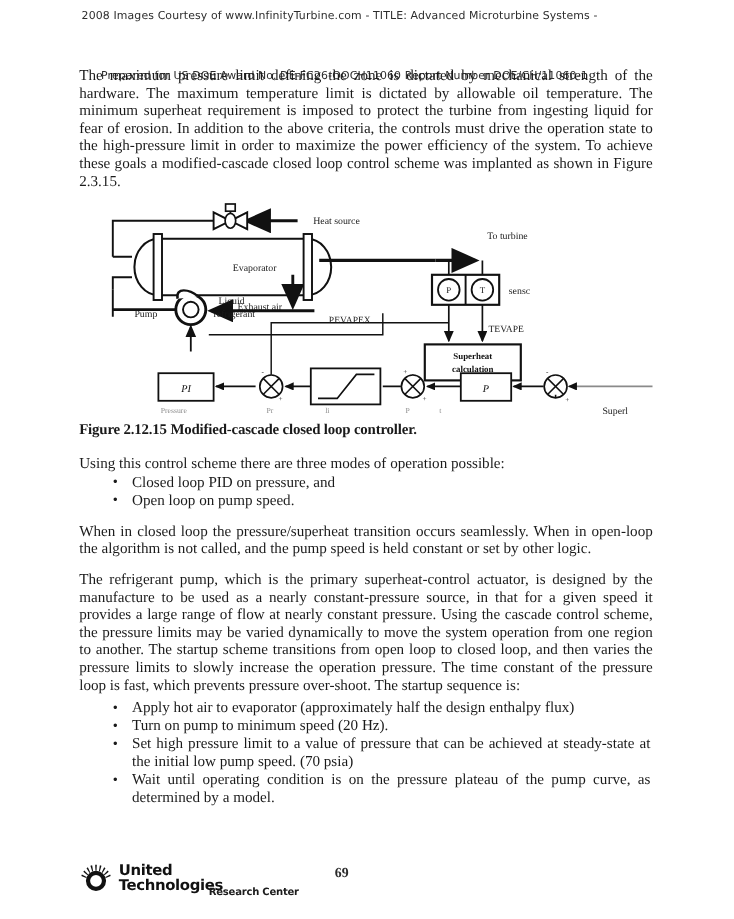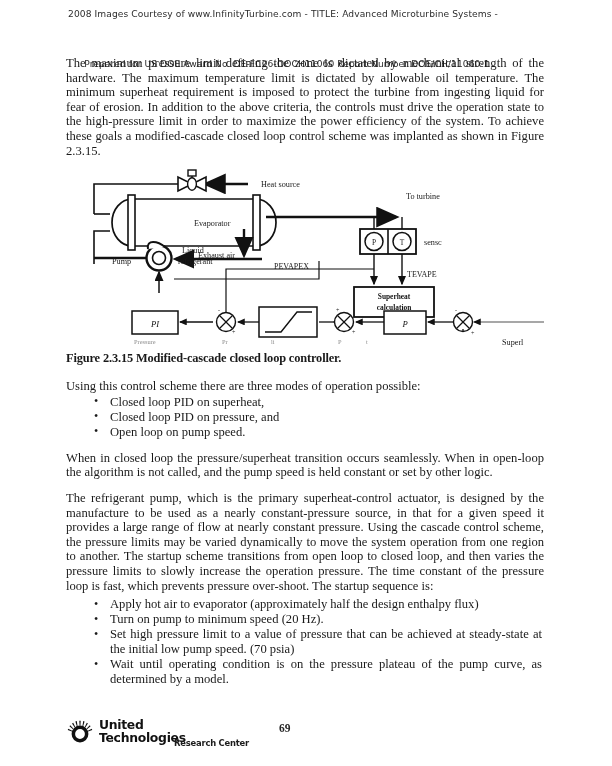--- a/index.html
+++ b/index.html
@@ -294,25 +294,24 @@
       <text class="dlabel" x="436" y="176">Superl</text>
 
       <text class="dblur" x="68" y="175">Pressure</text>
       <text class="dblur" x="156" y="175">Pr</text>
       <text class="dblur" x="205" y="175">li</text>
       <text class="dblur" x="272" y="175">P</text>
       <text class="dblur" x="300" y="175">t</text>
     </svg>
   </div>
 
-  <div class="fig-caption">Figure 2.3.15  Modified-cascade closed loop controller.</div>
+  <div class="fig-caption">Figure 2.12.15  Modified-cascade closed loop controller.</div>
 
   <p class="body tight">Using this control scheme there are three modes of operation possible:</p>
   <ul class="bullets">
-    <li>Closed loop PID on superheat,</li>
     <li>Closed loop PID on pressure, and</li>
     <li>Open loop on pump speed.</li>
   </ul>
 
   <p class="body" style="margin-top:7px">When in closed loop the pressure/superheat transition occurs seamlessly. When in open-loop the algorithm is not called, and the pump speed is held constant or set by other logic.</p>
 
   <p class="body" style="margin-top:7px;margin-bottom:4px">The refrigerant pump, which is the primary superheat-control actuator, is designed by the manufacture to be used as a nearly constant-pressure source, in that for a given speed it provides a large range of flow at nearly constant pressure. Using the cascade control scheme, the pressure limits may be varied dynamically to move the system operation from one region to another. The startup scheme transitions from open loop to closed loop, and then varies the pressure limits to slowly increase the operation pressure. The time constant of the pressure loop is fast, which prevents pressure over-shoot. The startup sequence is:</p>
 
   <ul class="bullets justify">
     <li>Apply hot air to evaporator (approximately half the design enthalpy flux)</li>

